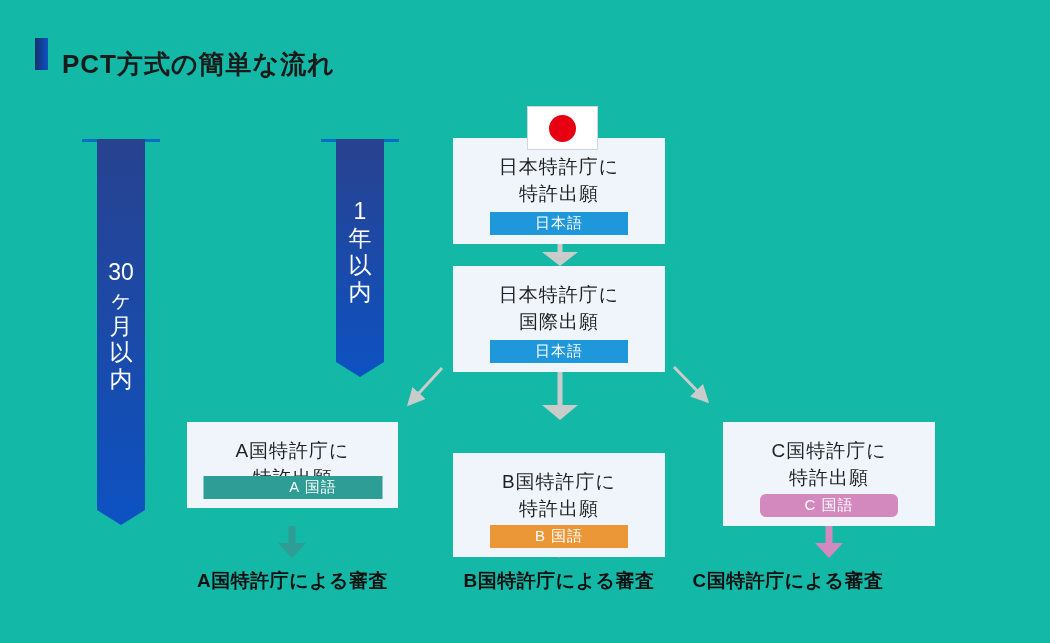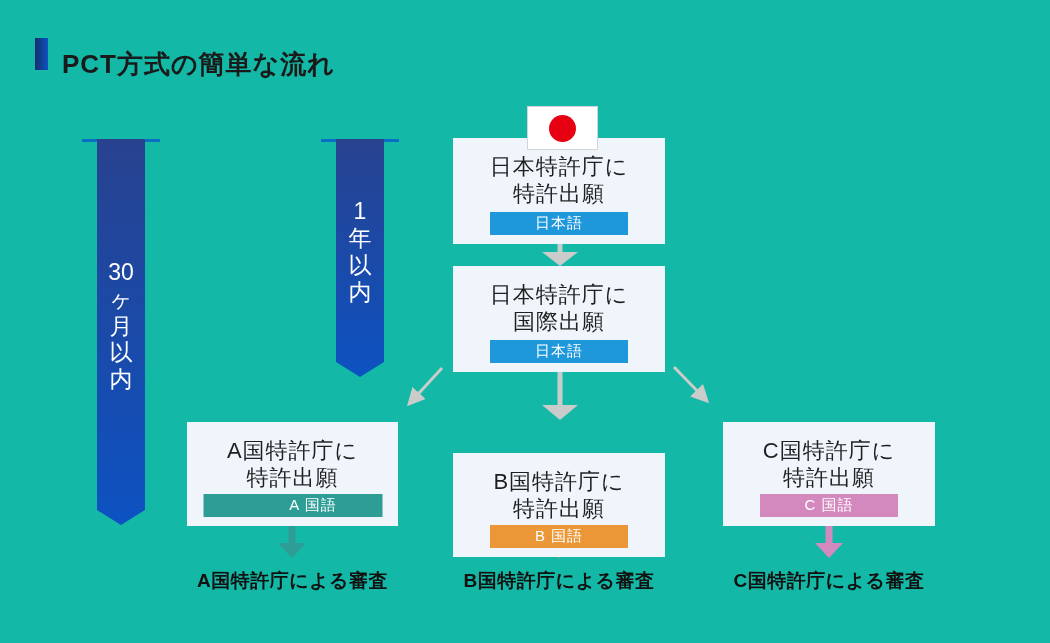--- a/index.html
+++ b/index.html
@@ -26,33 +26,33 @@
     color:#ffffff;font-size:23px;font-weight:500;line-height:1.08;padding-bottom:12px;}
   
   .flag{position:absolute;left:527px;top:106px;width:69px;height:42px;background:#ffffff;
     border:1px solid #d2d6da;z-index:3;display:flex;align-items:center;justify-content:center;}
   .flag-circle{width:27px;height:27px;border-radius:50%;background:#e60012;}
   
   .flowbox{position:absolute;background:#eff5fa;z-index:2;
     display:flex;flex-direction:column;align-items:center;box-sizing:border-box;padding-top:15px;}
   .box-jp-file{left:453px;top:138px;width:212px;height:106px;}
   .box-jp-intl{left:453px;top:266px;width:212px;height:106px;}
-  .box-a{left:187px;top:422px;width:211px;height:104px;}
+  .box-a{left:187px;top:422px;width:211px;height:86px;}
   .box-b{left:453px;top:422px;width:212px;height:104px;margin-top:31px;}
   .box-c{left:723px;top:422px;width:212px;height:104px;}
-  .box-line{font-size:22px;line-height:27px;color:#1f1f1f;letter-spacing:1px;text-align:center;}
+  .box-line{font-size:19px;line-height:27px;color:#1f1f1f;letter-spacing:1px;text-align:center;}
   .badge{position:absolute;bottom:9px;left:50%;transform:translateX(-50%);
     width:138px;height:23px;display:flex;align-items:center;justify-content:center;
     color:#ffffff;font-size:15px;letter-spacing:1px;}
   
   .result{position:absolute;top:568px;height:24px;font-size:19px;font-weight:700;
     color:#111111;text-align:center;letter-spacing:0.5px;white-space:nowrap;}
   .result-a{left:181px;width:223px;}
   .result-b{left:447px;width:224px;}
-  .result-c{left:717px;width:224px;}
+  .result-c{left:676px;width:224px;}
   
   .arrows{position:absolute;left:0;top:0;width:1050px;height:643px;z-index:1;pointer-events:none;}
 </style>
 </head>
 <body>
 
 <div class="canvas">
 
   <div class="title-marker"></div>
   <h1 class="page-title">PCT方式の簡単な流れ</h1>
@@ -137,20 +137,20 @@
 
   <div class="flowbox box-b">
     <div class="box-line">B国特許庁に</div>
     <div class="box-line">特許出願</div>
     <div class="badge" style="background: rgb(235, 151, 55);">B 国語</div>
   </div>
 
   <div class="flowbox box-c">
     <div class="box-line">C国特許庁に</div>
     <div class="box-line">特許出願</div>
-    <div class="badge" style="background: rgb(211, 136, 190);">C 国語</div>
+    <div class="badge" style="background: rgb(211, 136, 190); border-radius: 6px;">C 国語</div>
   </div>
 
   <div class="result result-b">B国特許庁による審査</div>
   <div class="result result-a">A国特許庁による審査</div>
   <div class="result result-c">C国特許庁による審査</div>
 
 </div>
 
 </body></html>

